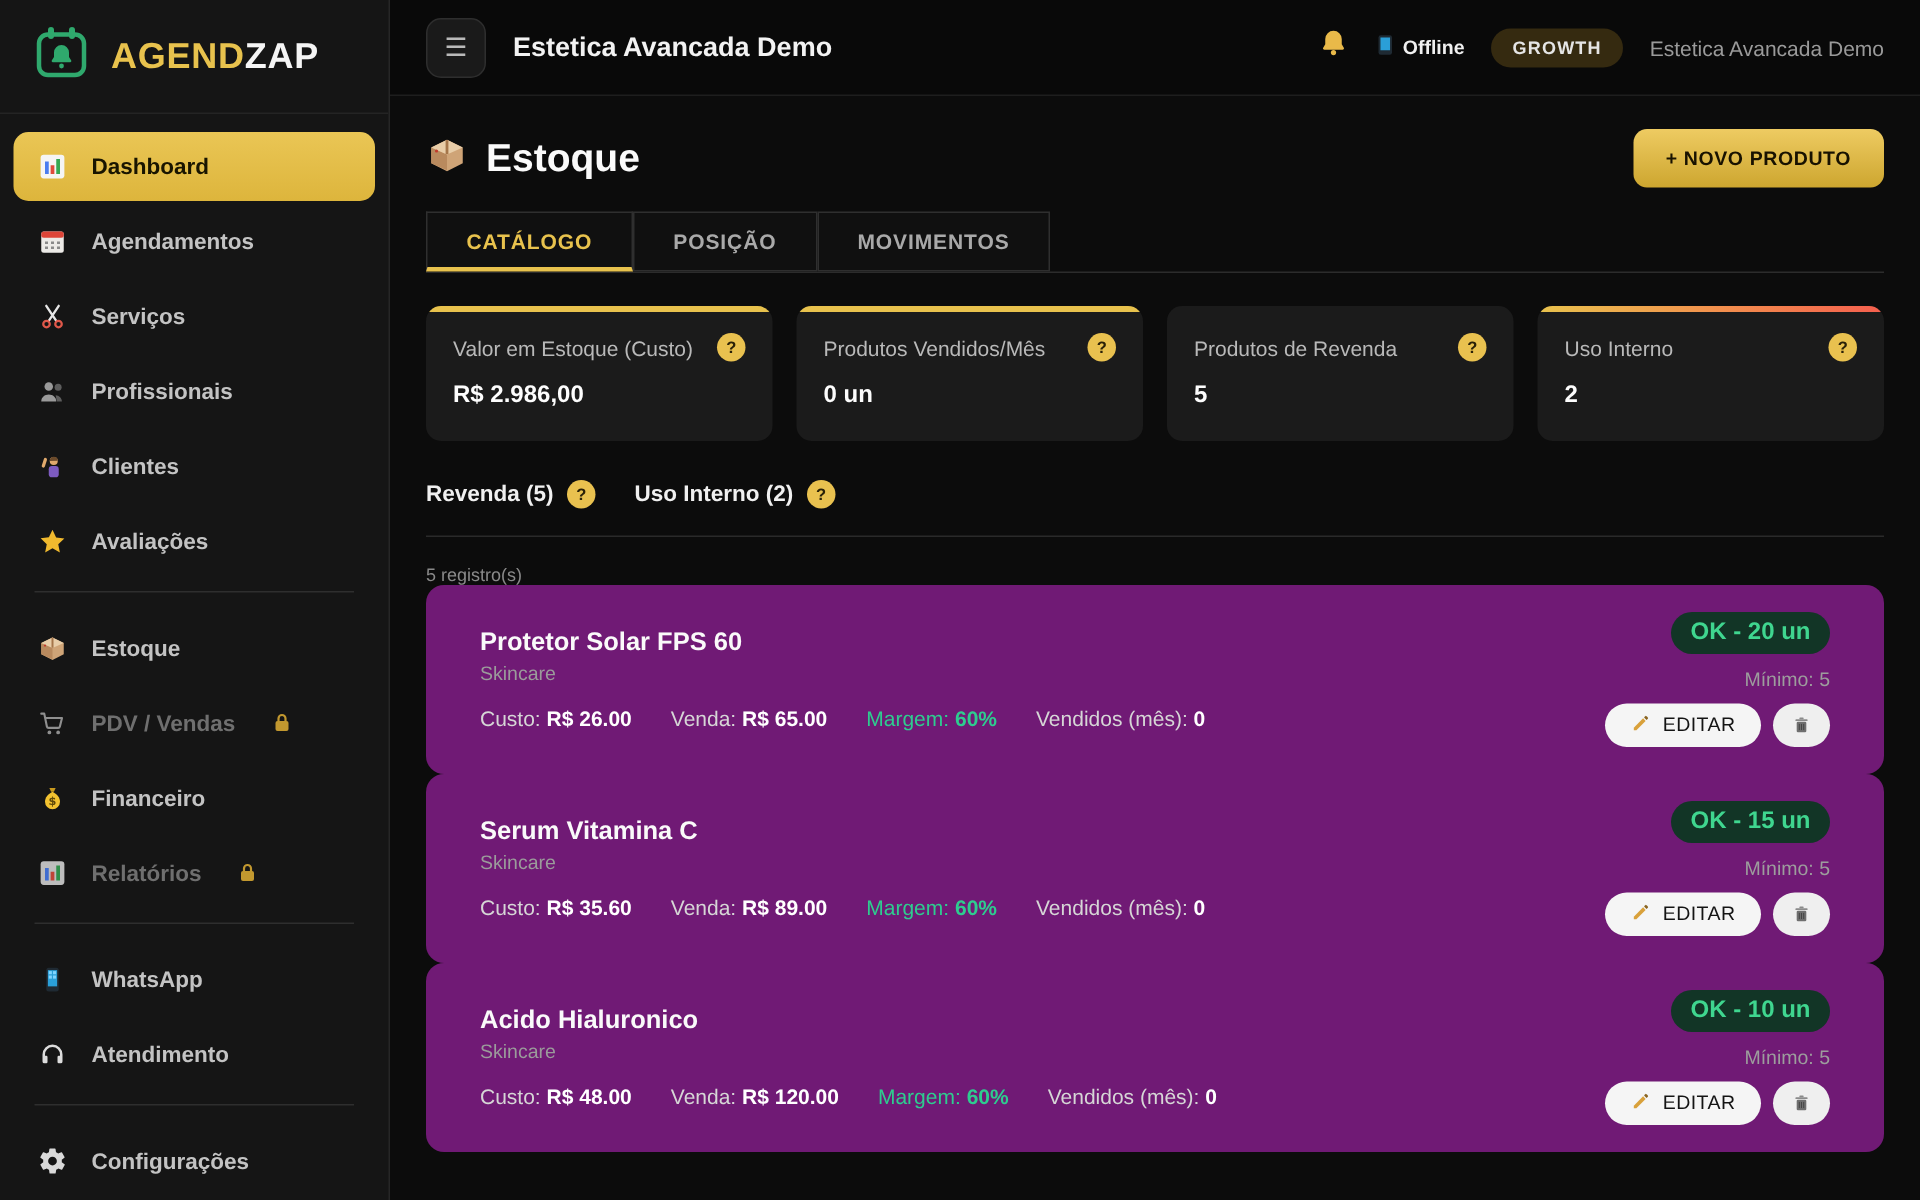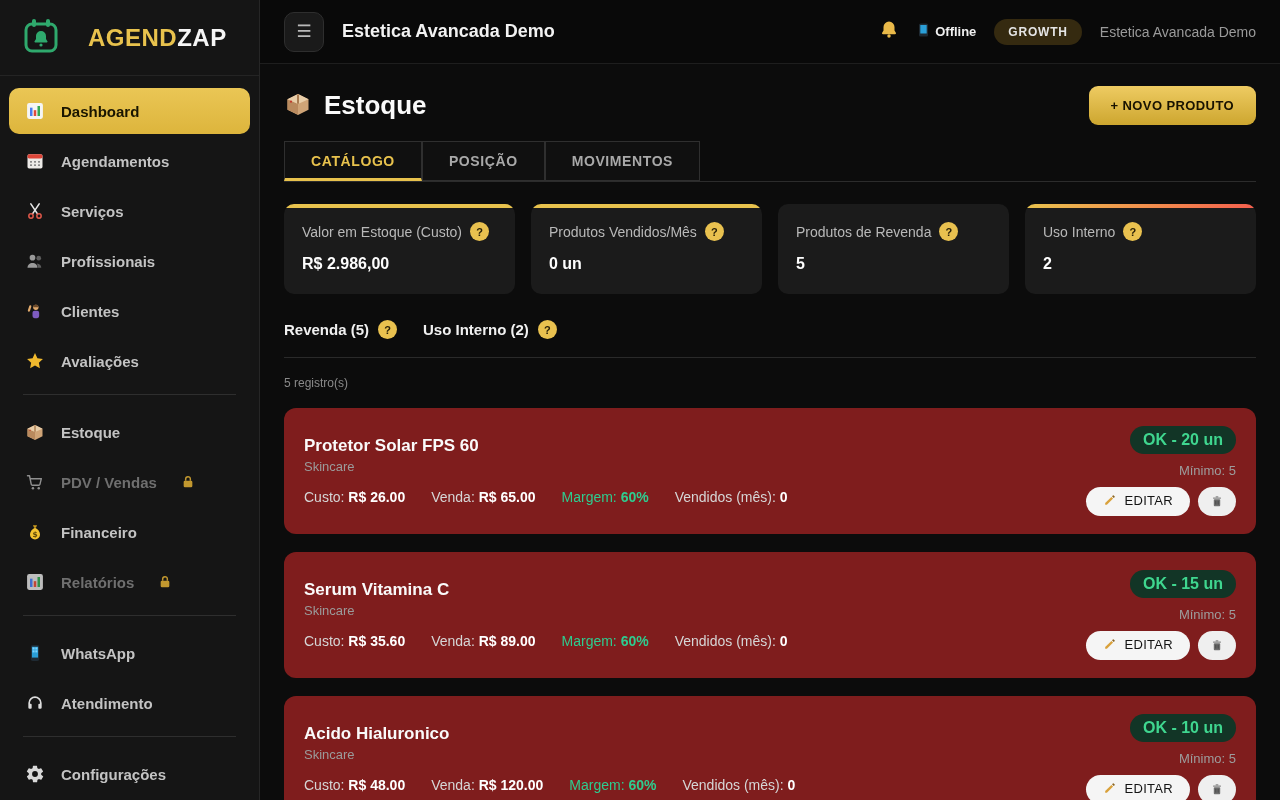--- a/index.html
+++ b/index.html
@@ -3,21 +3,21 @@
 <meta charset="utf-8">
 <style>
   * { margin:0; padding:0; box-sizing:border-box; }
   html,body { width:1280px; height:800px; overflow:hidden; background:#0a0a0a;
     font-family:"Liberation Sans","DejaVu Sans",sans-serif; color:#fff; }
   .app { display:flex; width:1280px; height:800px; }
 
   
   .sidebar { width:260px; min-width:260px; background:#151515; border-right:1px solid #262626;
     display:flex; flex-direction:column; overflow:hidden; }
-  .logo-row { height:76px; display:flex; align-items:center; gap:28px; padding:0 22px;
+  .logo-row { height:76px; display:flex; align-items:center; gap:14px; padding:0 22px;
     border-bottom:1px solid #242424; }
   .logo-text { font-size:24px; font-weight:800; letter-spacing:.5px; }
   .logo-text .gold { color:#e8c24d; }
   .logo-text .white { color:#f5f5f5; }
   nav { padding:12px 9px 0 9px; flex:1; overflow:hidden; }
   .nav-item { height:46px; display:flex; align-items:center; gap:15px; padding:0 15px;
     border-radius:10px; margin-bottom:4px; cursor:pointer; }
   .nav-item .lbl { font-size:15px; font-weight:700; color:#c3c3c3; }
   .nav-item.active { background:linear-gradient(180deg,#eac655,#ddb53c); }
   .nav-item.active .lbl { color:#191500; }
@@ -53,33 +53,33 @@
     color:#a9a9a9; border:1px solid #2f2f2f; background:#101010; cursor:pointer; }
   .tab.active { color:#e8c24d; border-bottom:3px solid #e8c24d; padding-bottom:0; }
 
   .stats { display:grid; grid-template-columns:repeat(4,1fr); gap:16px; margin-top:22px; }
   .stat-card { background:#1b1b1b; border-radius:10px; padding:18px 18px 20px 18px;
     position:relative; overflow:hidden; min-height:90px; }
   .stat-card::before { content:""; position:absolute; top:0; left:0; right:0; height:4px; }
   .stat-card.accent-gold::before { background:#e8c24d; }
   .stat-card.accent-none::before { background:transparent; }
   .stat-card.accent-fade::before { background:linear-gradient(90deg,#e8c24d,#f2924d,#f55f4e); }
-  .stat-label-row { display:flex; align-items:center; gap:8px; }
+  .stat-label-row { display:flex; align-items:center; gap:8px;justify-content:space-between; }
   .stat-label { font-size:14px; color:#b9b9b9; }
   .qbadge { width:19px; height:19px; border-radius:50%; background:#e9c14f; color:#2a2108;
     font-size:11px; font-weight:800; display:inline-flex; align-items:center;
     justify-content:center; flex:none; cursor:pointer; }
   .stat-value { margin-top:14px; font-size:16px; font-weight:800; color:#fdfdfd; }
 
   .filter-row { display:flex; align-items:flex-end; gap:26px; margin-top:26px; }
   .filter-item { display:flex; align-items:center; gap:9px; font-size:15px; font-weight:600; color:#f0f0f0; }
   .section-divider { border-top:1px solid #2a2a2a; margin-top:18px; }
   .records { margin-top:18px; font-size:12px; color:#8a8a8a; }
 
-  .product-card { background:#7f1d1d; border-radius:12px; padding:18px 20px; margin-top:18px;
+  .product-card { background:#701a75; border-radius:12px; padding:18px 36px; margin-top:0;
     display:flex; justify-content:space-between; min-height:105px; }
   .prod-name { font-size:17px; font-weight:800; color:#fafafa; margin-top:10px; }
   .prod-cat { font-size:13px; color:#9b9b9b; margin-top:3px; }
   .prod-metrics { margin-top:15px; display:flex; gap:26px; font-size:14px; color:#d6d6d6; }
   .prod-metrics b { color:#fff; }
   .metric-green, .metric-green b { color:#2ecc8f; }
   .prod-right { display:flex; flex-direction:column; align-items:flex-end; gap:9px; }
   .stock-badge { background:#123526; color:#3fd68f; font-size:16px; font-weight:800;
     padding:5px 13px; border-radius:999px; }
   .min-label { font-size:13px; color:#9d9d9d; }

